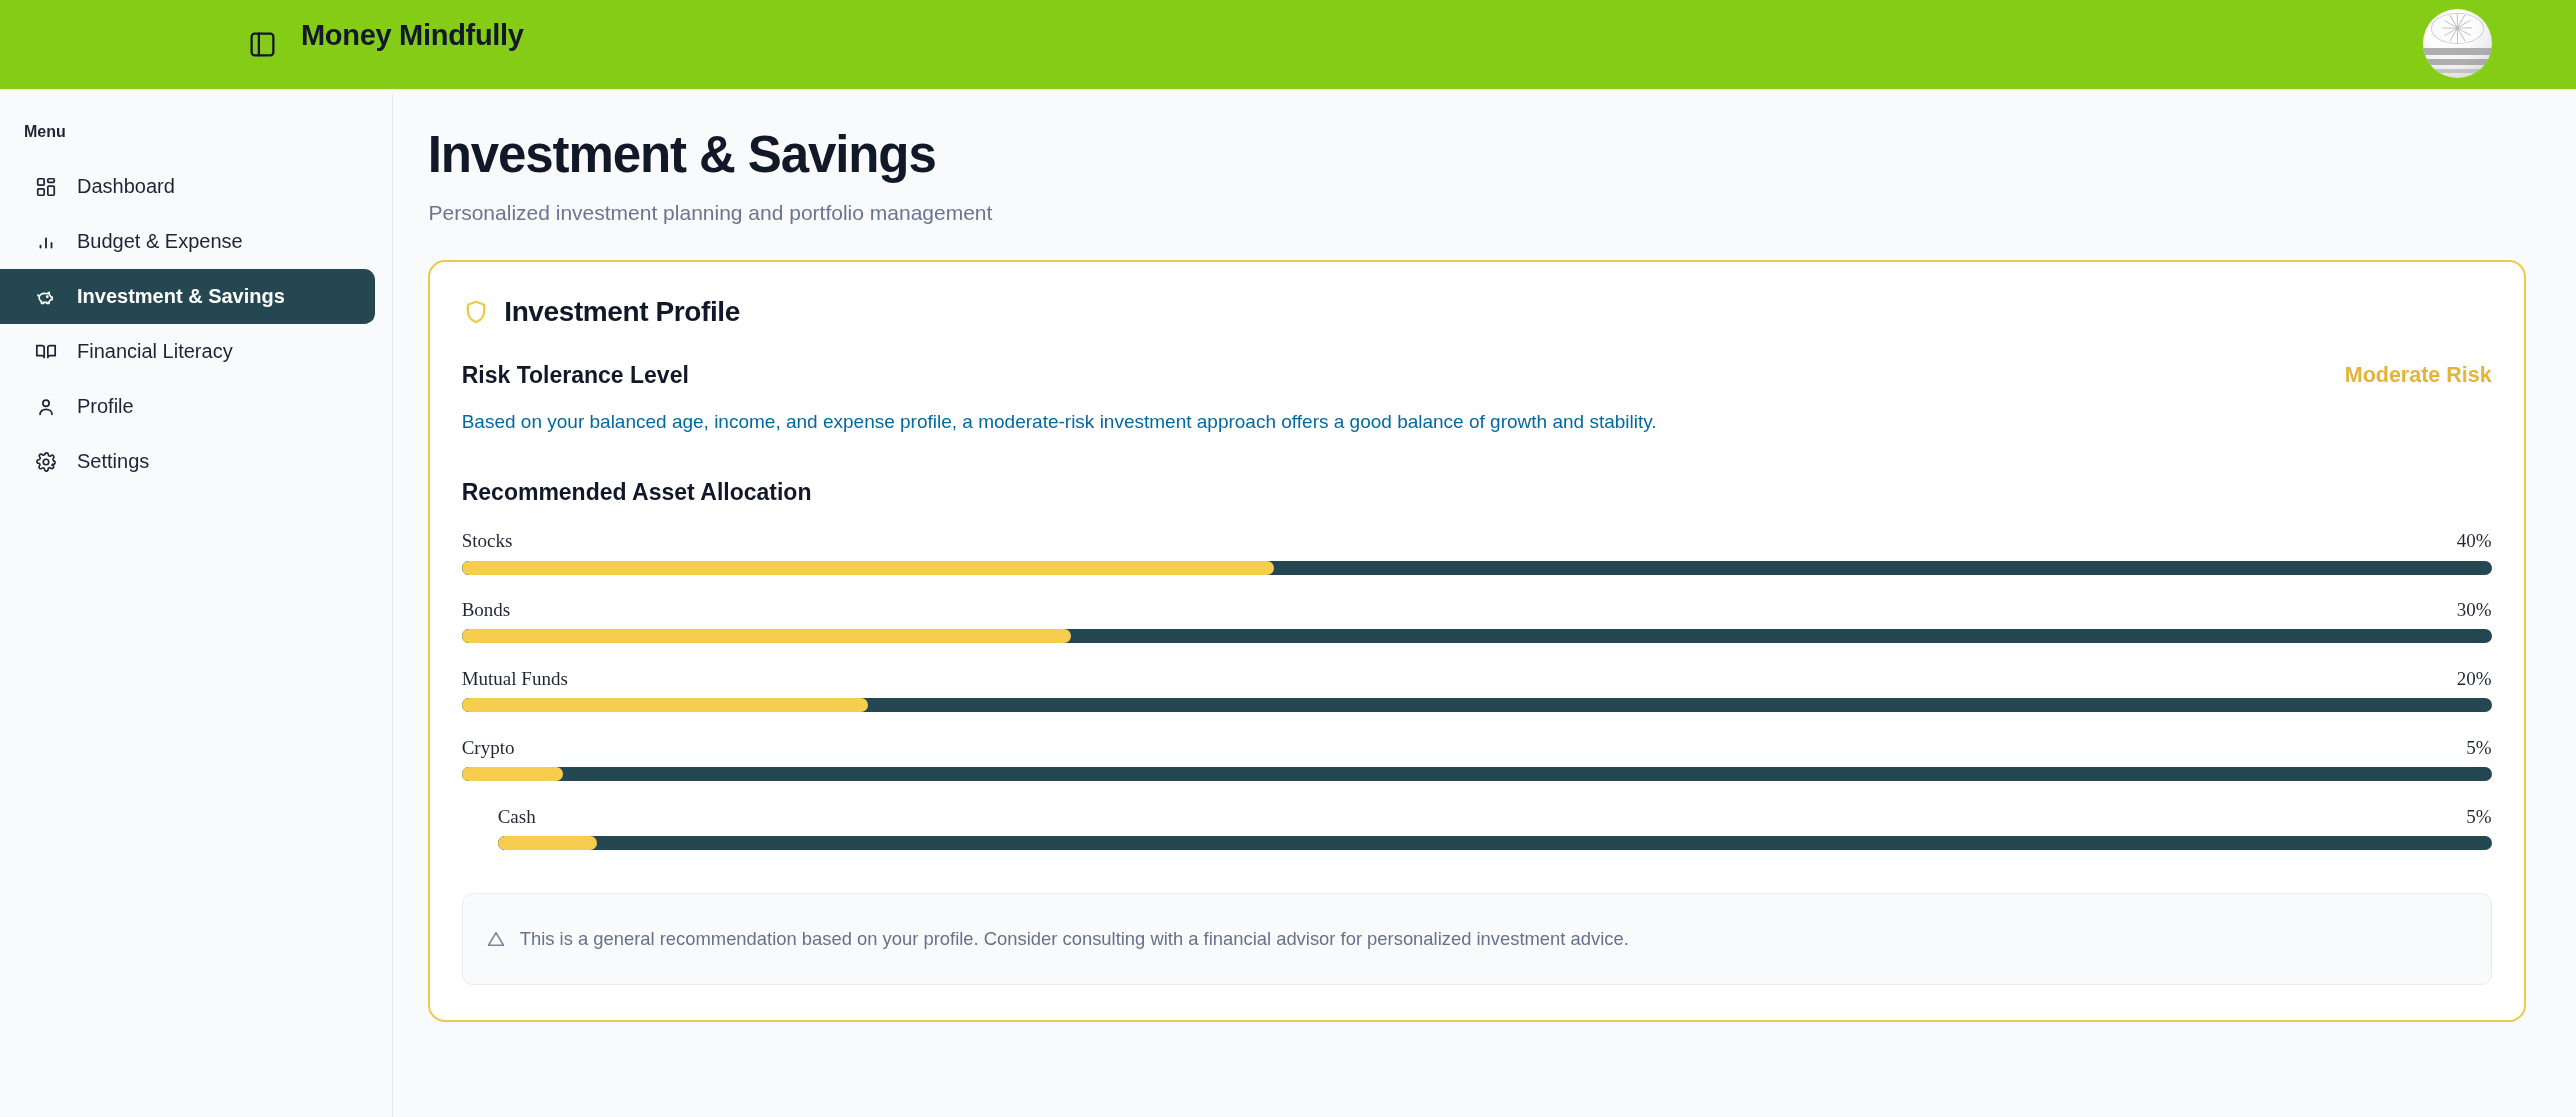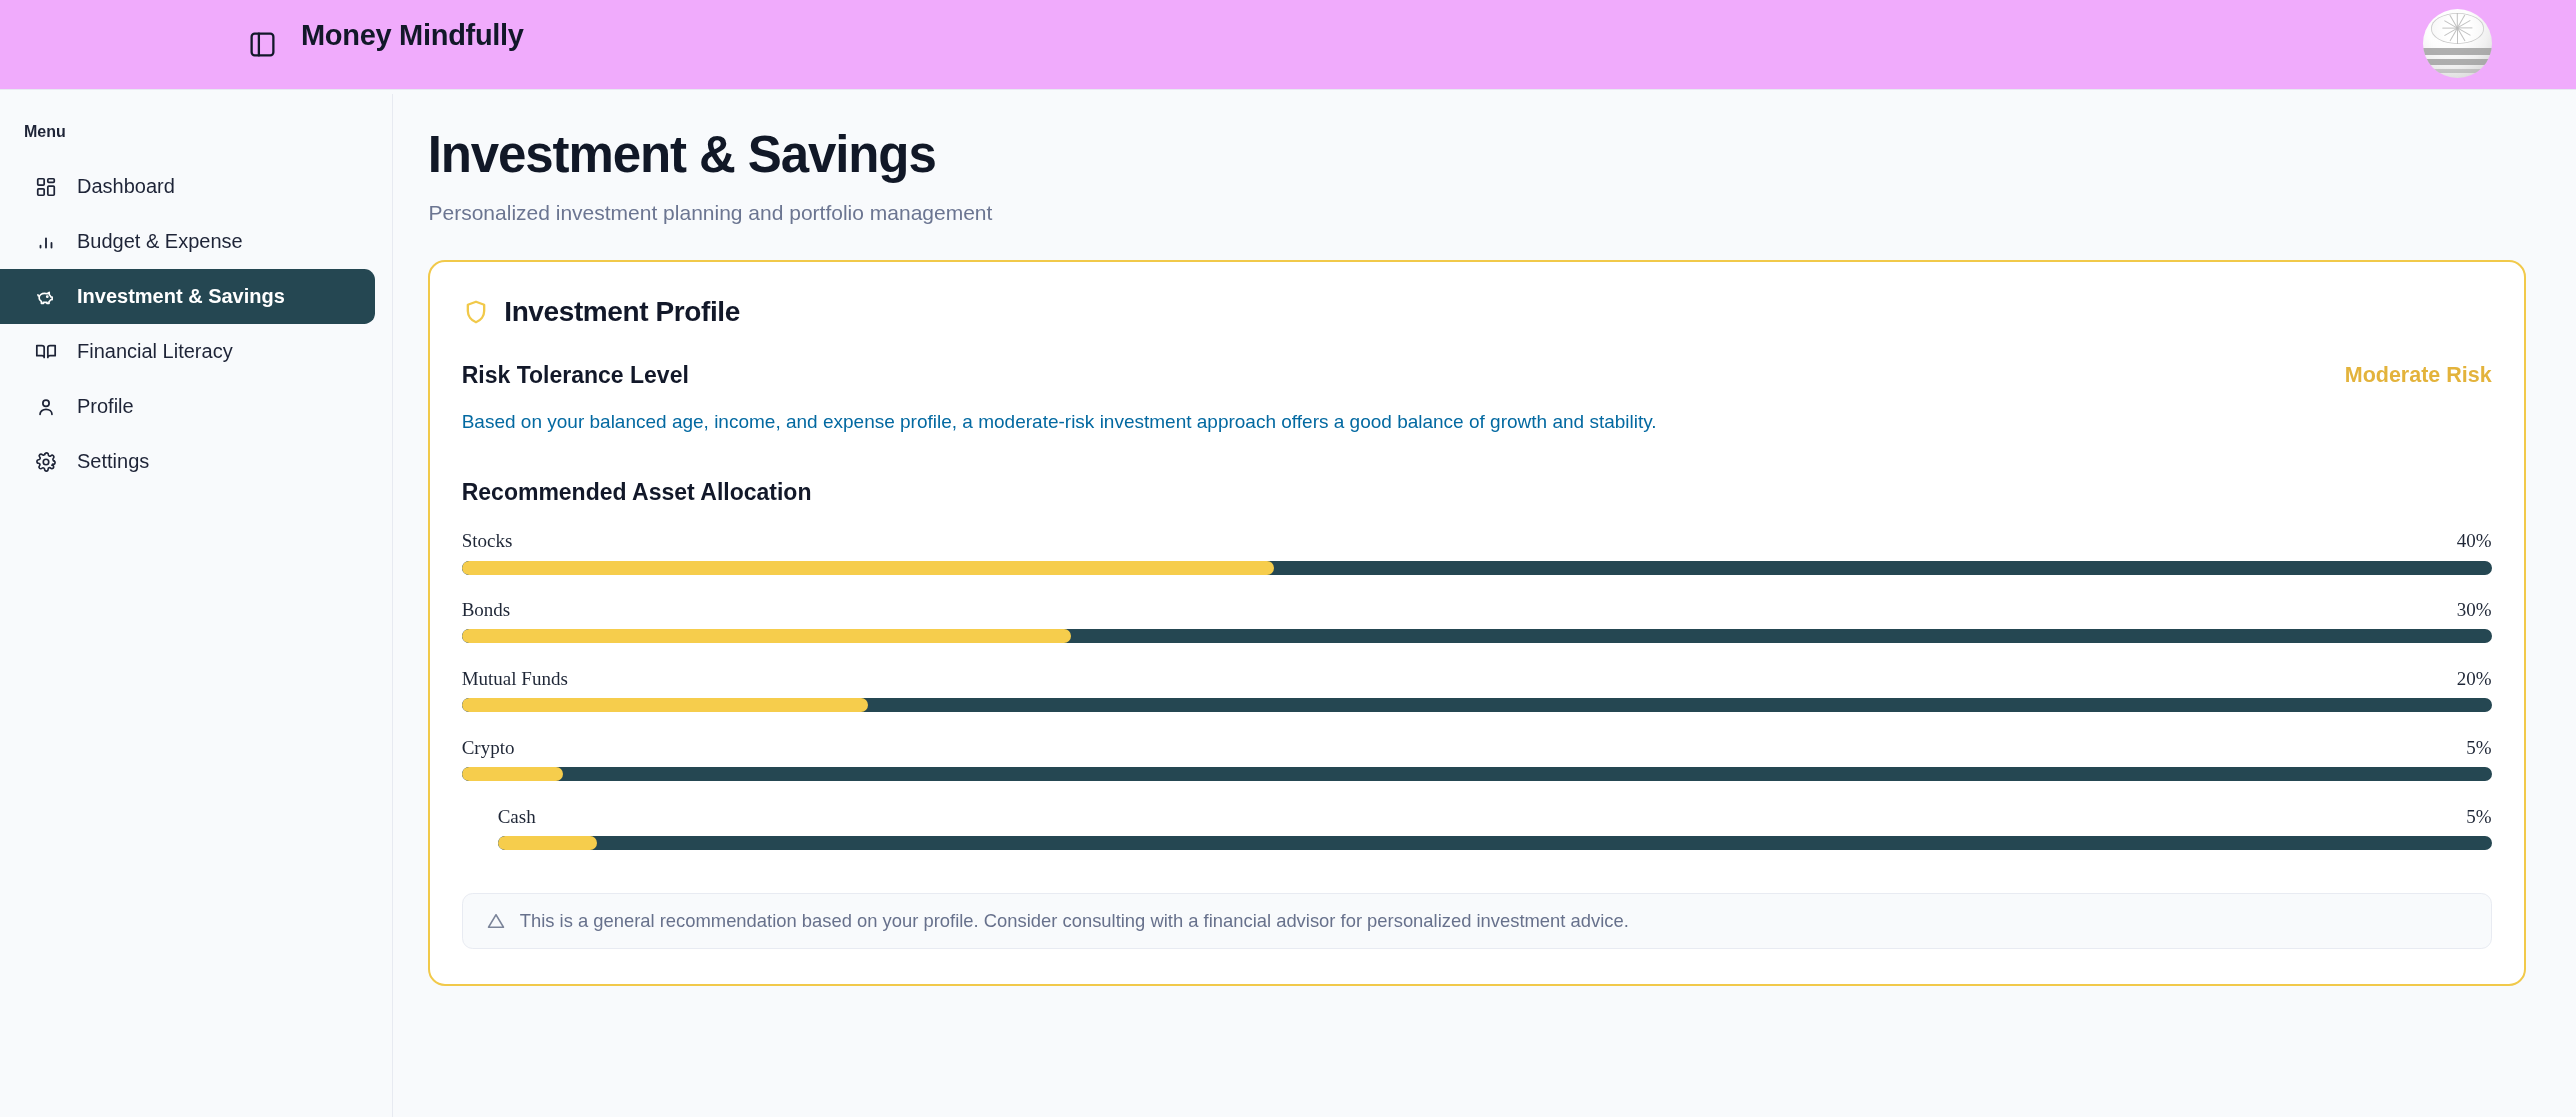--- a/index.html
+++ b/index.html
@@ -7,21 +7,21 @@
     width: 2576px; height: 1118px;
     background: #f8fafc;
     font-family: "Liberation Sans", sans-serif;
     overflow: hidden;
   }
 
   
   .topbar {
     position: absolute; left: 0; top: 0;
     width: 2576px; height: 90px;
-    background: #f0abfc;
+    background: #84cc16;
     border-bottom: 1.5px solid #e7eaf1;
     display: flex; align-items: center;
   }
   .sidebar-toggle {
     position: absolute; left: 245px; top: 28px;
     width: 35px; height: 35px;
     display: flex; align-items: center; justify-content: center;
     cursor: pointer;
   }
   .sidebar-toggle svg { width: 29px; height: 29px; }
@@ -149,21 +149,21 @@
     height: 100%;
     border-radius: 7px;
     background: #f6cd4c;
   }
 
   .disclaimer {
     margin-top: 43px;
     border: 1.5px solid #e8ebf2;
     border-radius: 10.7px;
     background: #f8fafc;
-    padding: 16px 23px;
+    padding: 34px 23px;
     display: flex; align-items: center; gap: 14px;
   }
   .disclaimer .warn svg { width: 20px; height: 20px; display:block; }
   .disclaimer-text { font-size: 18.4px; color: #67718c; }
 </style>
 </head>
 <body>
 
 <div class="topbar">
   <div class="sidebar-toggle">

